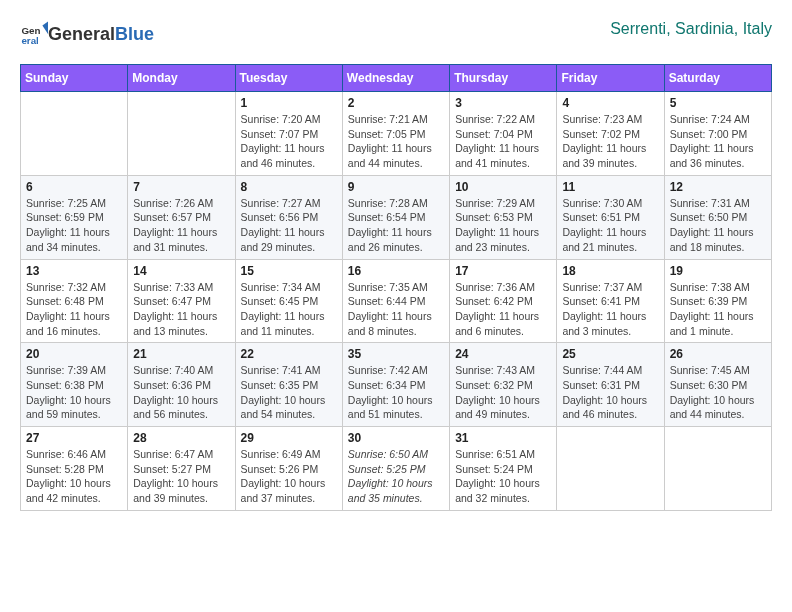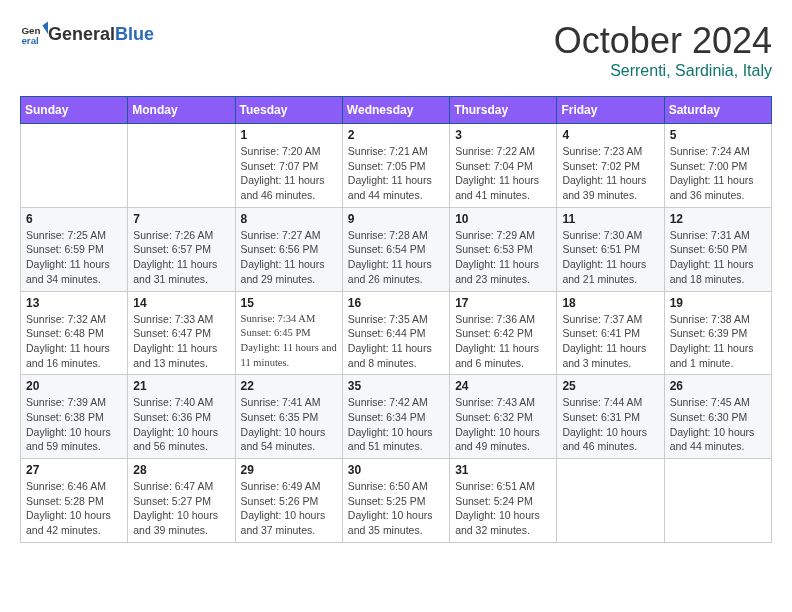--- a/index.html
+++ b/index.html
@@ -100,21 +100,20 @@
       <polygon points="32,8 40,2 40,20" fill="#2a6bb5"></polygon>
     </svg>
     <div>
       <div style="display:flex; align-items:baseline; gap:0;">
         <span class="logo-text-general">General</span>
           <span class="logo-text-blue">Blue</span>
       </div>
     </div>
   </div>
   <div class="title-block">
-    <div class="month-title">October 2024</div>
     <div class="location-title">Serrenti, Sardinia, Italy</div>
   </div>
 </div>
 
 <table class="calendar">
   <thead>
     <tr>
     <th>Sunday</th>
         <th>Monday</th>
         <th>Tuesday</th>
@@ -211,21 +210,21 @@
 Daylight: 11 hours and 16 minutes.</div>
         </td>
         <td>
           <span class="day-number">14</span>
           <div class="day-info" style="white-space: pre-wrap;">Sunrise: 7:33 AM
 Sunset: 6:47 PM
 Daylight: 11 hours and 13 minutes.</div>
         </td>
         <td>
           <span class="day-number">15</span>
-          <div class="day-info" style="white-space: pre-wrap; font-family: Liberation Serif, serif;">Sunrise: 7:34 AM
+          <div class="day-info" style="white-space: pre-wrap;">Sunrise: 7:34 AM
 Sunset: 6:45 PM
 Daylight: 11 hours and 11 minutes.</div>
         </td>
         <td>
           <span class="day-number">16</span>
           <div class="day-info" style="white-space: pre-wrap;">Sunrise: 7:35 AM
 Sunset: 6:44 PM
 Daylight: 11 hours and 8 minutes.</div>
         </td>
         <td>
@@ -305,21 +304,21 @@
 Daylight: 10 hours and 39 minutes.</div>
         </td>
         <td>
           <span class="day-number">29</span>
           <div class="day-info" style="white-space: pre-wrap;">Sunrise: 6:49 AM
 Sunset: 5:26 PM
 Daylight: 10 hours and 37 minutes.</div>
         </td>
         <td>
           <span class="day-number">30</span>
-          <div class="day-info" style="white-space: pre-wrap;">Sunrise: 6:50 AM
+          <div class="day-info" style="white-space: pre-wrap; font-style: italic;">Sunrise: 6:50 AM
 Sunset: 5:25 PM
 Daylight: 10 hours and 35 minutes.</div>
         </td>
         <td>
           <span class="day-number">31</span>
           <div class="day-info" style="white-space: pre-wrap;">Sunrise: 6:51 AM
 Sunset: 5:24 PM
 Daylight: 10 hours and 32 minutes.</div>
         </td>
         <td class="empty-cell"></td>

